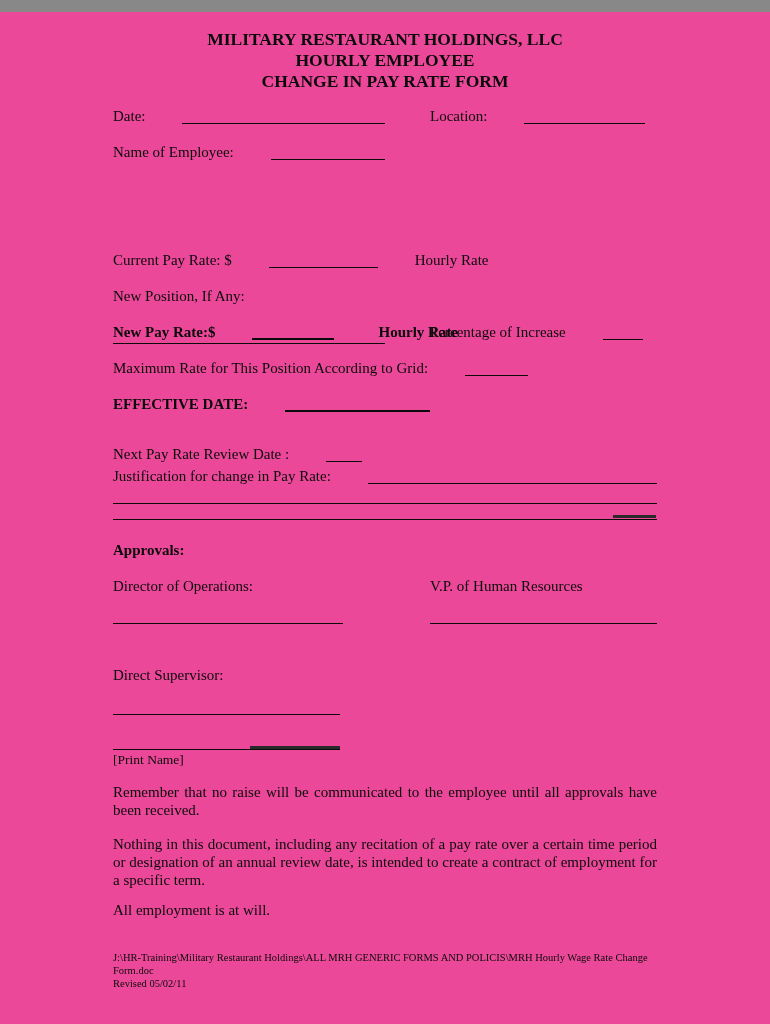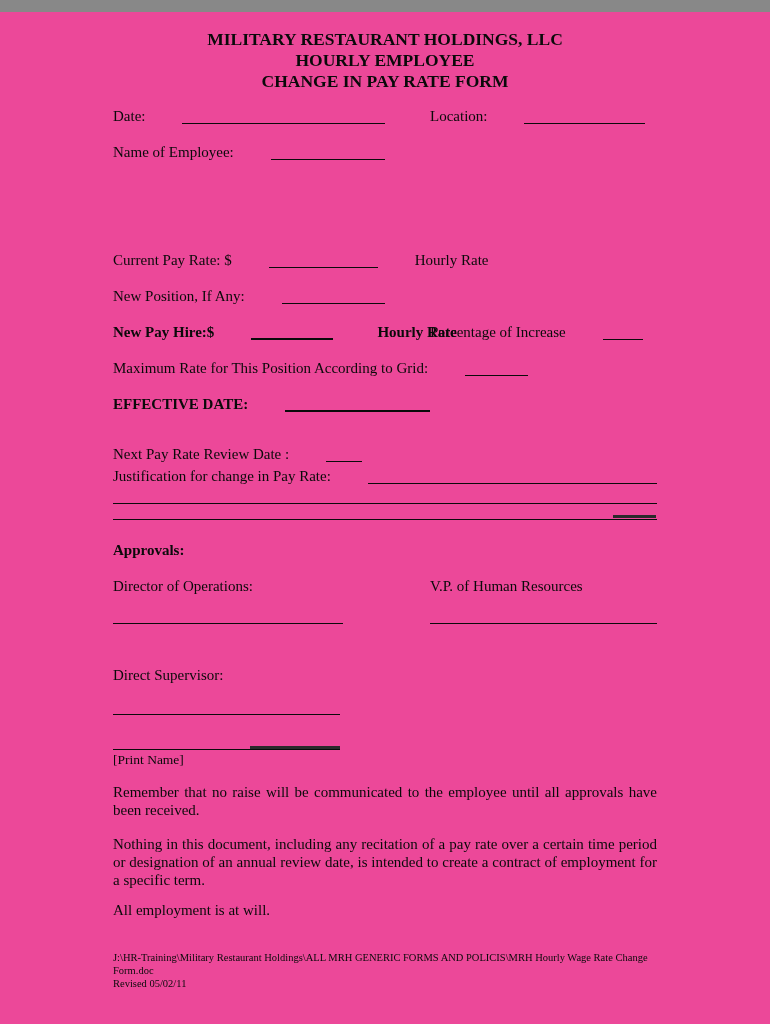--- a/index.html
+++ b/index.html
@@ -56,28 +56,28 @@
     </div>
 
 
 
     <div class="row fl" style="top:238px; width:544px;">
       <span class="lbl">Current Pay Rate: $</span>
       <span class="blank" style="flex:0 0 109px;"></span>
       <span class="lbl suffix">Hourly Rate</span>
     </div>
 
-    <div class="row fl" style="top:274px; width:272px;">
+    <div class="row fl" style="top:274px; width:272px;flex-direction:column;">
       <span class="lbl">New Position, If Any:</span>
       <span class="blank"></span>
     </div>
 
     <div class="row" style="top:310px; width:544px;">
       <div class="fl b" style="width:282px;">
-        <span class="lbl">New Pay Hire:$</span>
+        <span class="lbl">New Pay Rate:$</span>
         <span class="blank bold" style="flex:0 0 82px;"></span>
         <span class="lbl suffix sp">Hourly Rate</span>
       </div>
       <div class="col2 fl" style="width:213px;">
         <span class="lbl">Percentage of Increase</span>
         <span class="blank"></span>
       </div>
     </div>
 
     <div class="row fl" style="top:346px; width:415px;">

